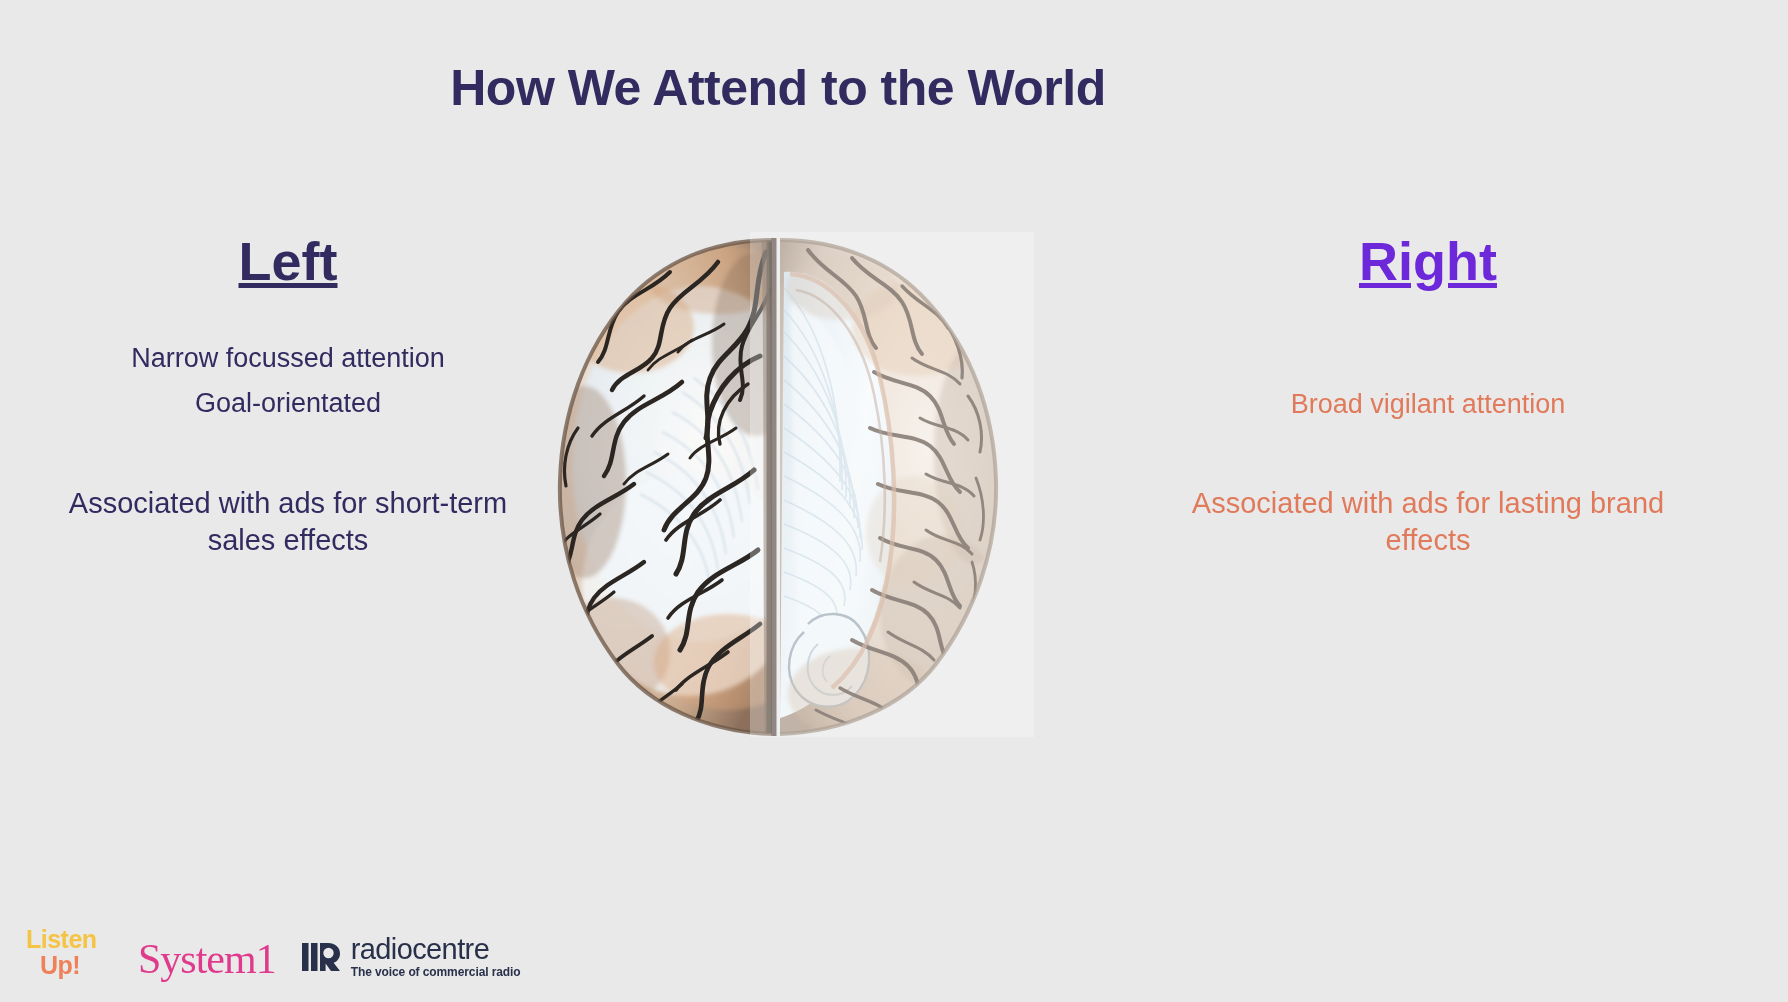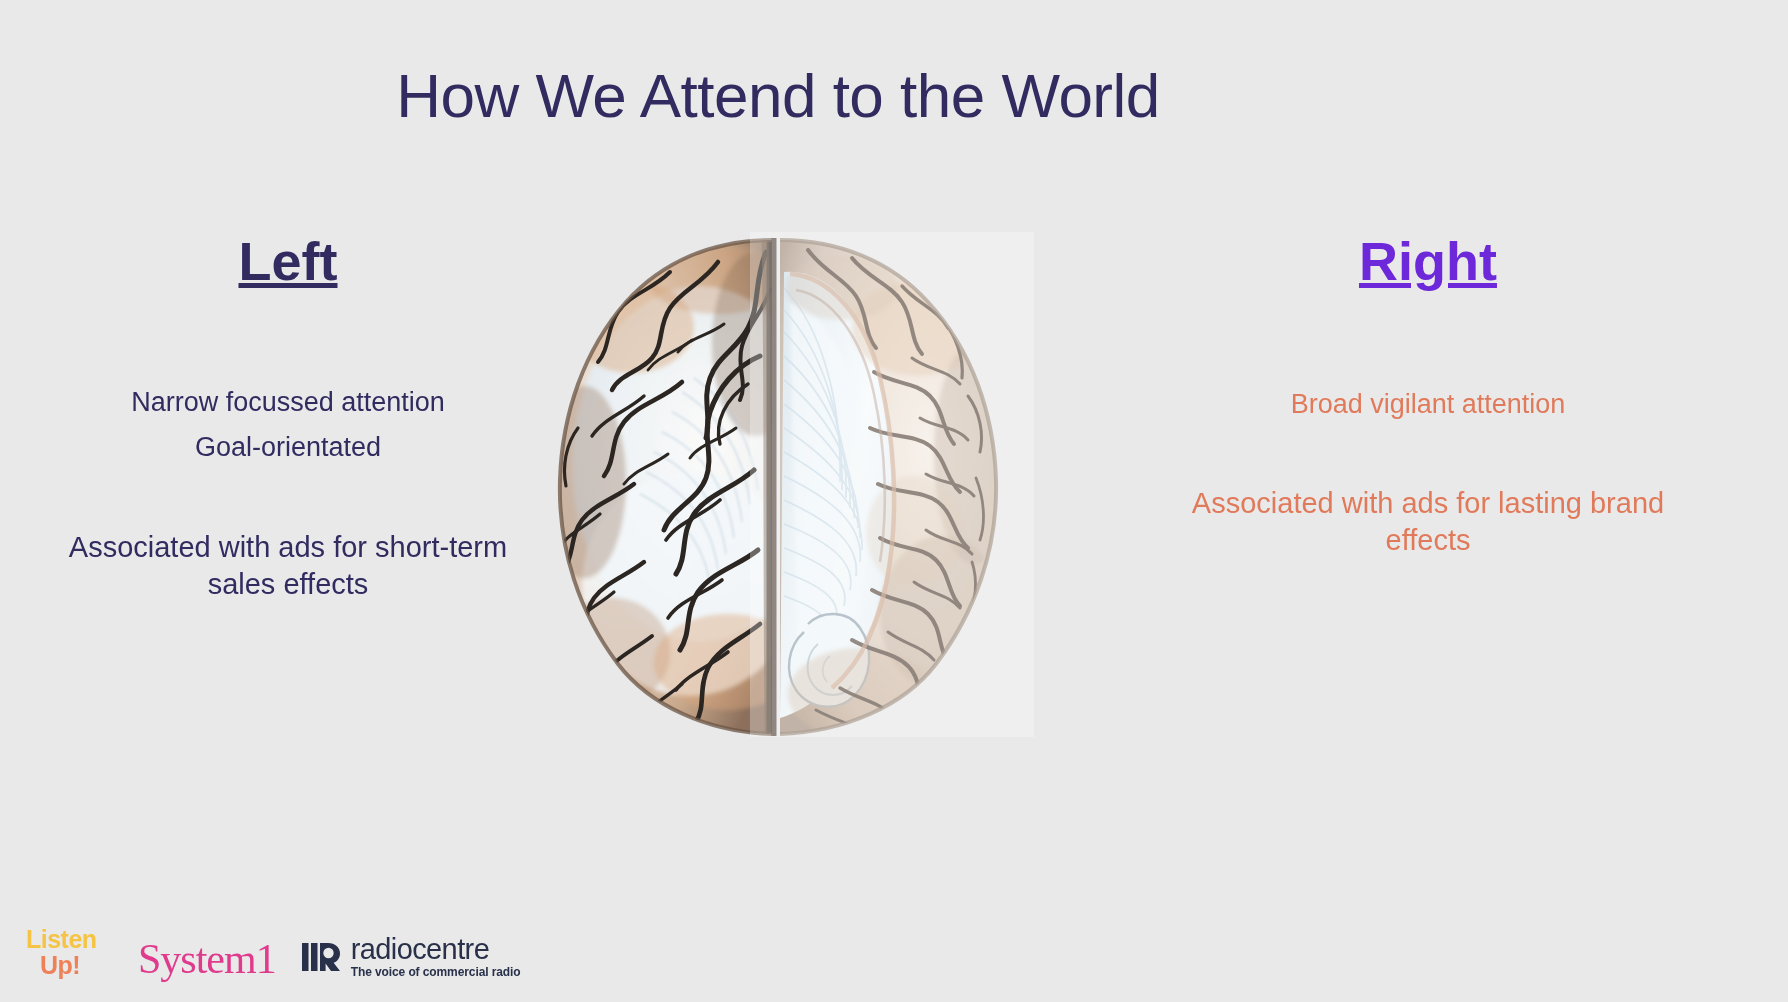--- a/index.html
+++ b/index.html
@@ -20,22 +20,22 @@
     background: #e9e9e9;
   }
 
   
   .title {
     position: absolute;
     top: 60px;
     left: 0;
     width: 1556px;
     text-align: center;
-    font-size: 62px;
-    font-weight: normal;
+    font-size: 50px;
+    font-weight: bold;
     letter-spacing: -0.5px;
     color: #312b60;
     line-height: 1.15;
   }
 
   
   .col {
     position: absolute;
     top: 230px;
     width: 560px;
@@ -48,21 +48,21 @@
     font-size: 54px;
     font-weight: bold;
     line-height: 1.15;
     margin: 0;
     text-decoration: underline;
   }
   .col-left .col-heading  { color: #312b60; }
   .col-right .col-heading { color: #6d28d9; }
 
   .lines {
-    margin-top: 88px;
+    margin-top: 44px;
     text-align: center;
   }
   .col-right .lines { margin-top: 90px; }
 
   .line {
     font-size: 27px;
     line-height: 1.68;
     font-weight: 400;
   }
   .col-left .line  { color: #312b60; }

